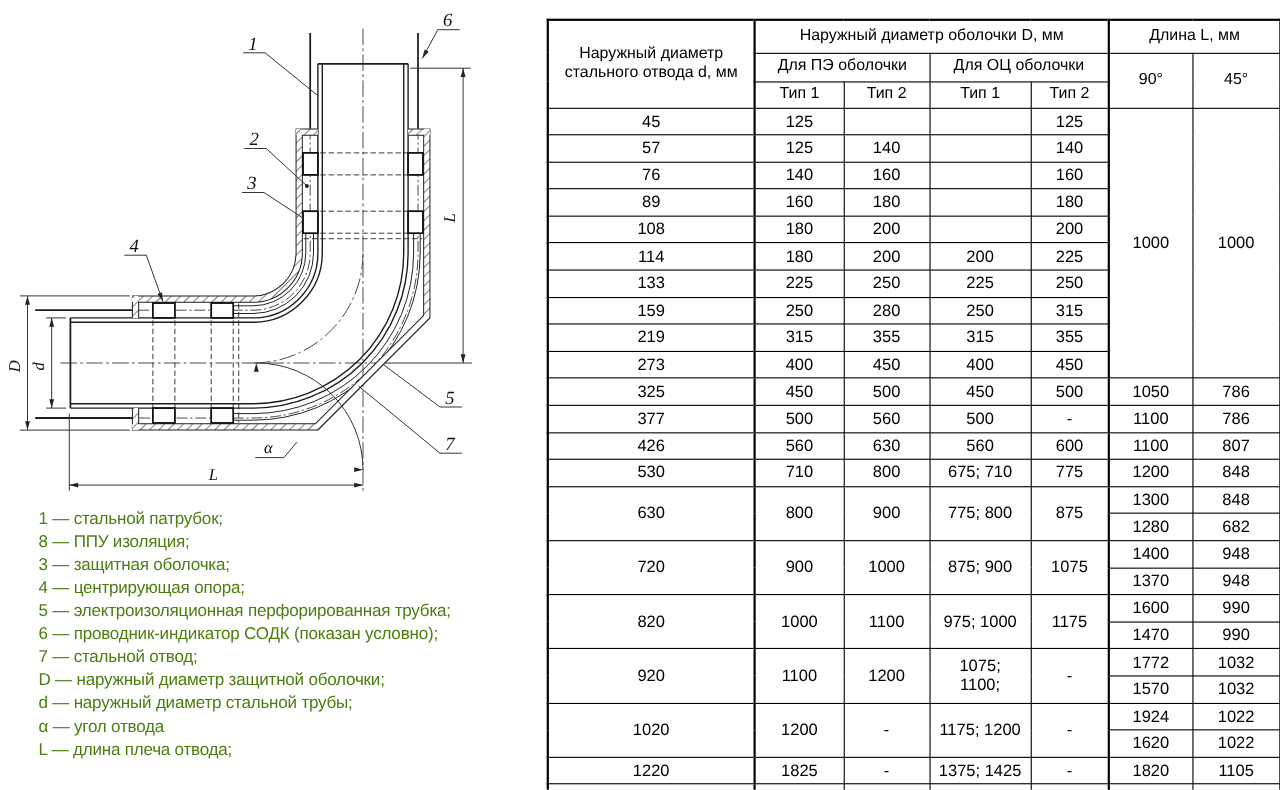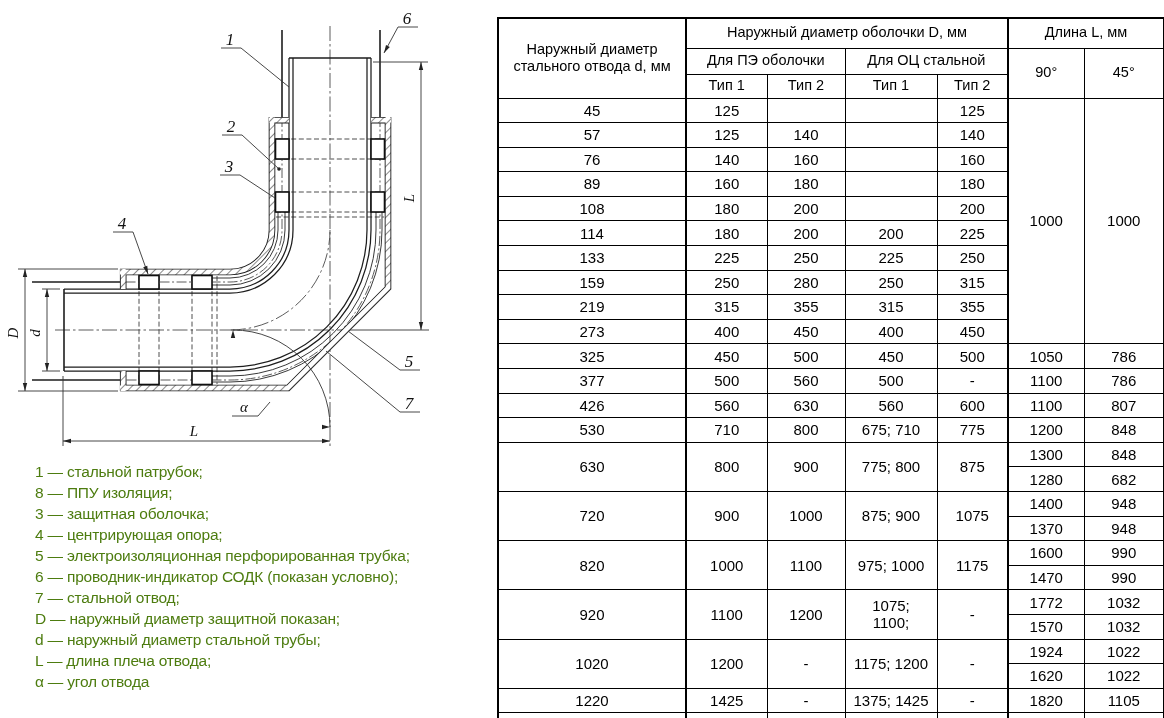--- a/index.html
+++ b/index.html
@@ -173,45 +173,45 @@
   </svg>
 
   <div class="legend">
     <div class="legend-line">1 — стальной патрубок;</div>
     <div class="legend-line">8 — ППУ изоляция;</div>
     <div class="legend-line">3 — защитная оболочка;</div>
     <div class="legend-line">4 — центрирующая опора;</div>
     <div class="legend-line">5 — электроизоляционная перфорированная трубка;</div>
     <div class="legend-line">6 — проводник-индикатор СОДК (показан условно);</div>
     <div class="legend-line">7 — стальной отвод;</div>
-    <div class="legend-line">D — наружный диаметр защитной показан;</div>
+    <div class="legend-line">D — наружный диаметр защитной оболочки;</div>
     <div class="legend-line">d — наружный диаметр стальной трубы;</div>
+    <div class="legend-line">α — угол отвода</div>
     <div class="legend-line">L — длина плеча отвода;</div>
-    <div class="legend-line">α — угол отвода</div>
   </div>
 
   <table class="dim-table">
     <colgroup>
       <col style="width:188px">
         <col style="width:81px">
         <col style="width:78px">
       <col style="width:92px">
         <col style="width:71px">
         <col style="width:76px">
         <col style="width:80px">
     </colgroup>
     <thead>
       <tr class="h1">
         <th class="th-d" rowspan="3">Наружный диаметр стального отвода d, мм</th>
         <th colspan="4">Наружный диаметр оболочки D, мм</th>
         <th class="th-lgroup" colspan="2">Длина L, мм</th>
       </tr>
       <tr class="h2">
         <th colspan="2">Для ПЭ оболочки</th>
-        <th colspan="2">Для ОЦ стальной</th>
+        <th colspan="2">Для ОЦ оболочки</th>
         <th class="th-l90" rowspan="2">90°</th>
         <th rowspan="2">45°</th>
       </tr>
       <tr class="h3">
         <th>Тип 1</th>
         <th>Тип 2</th>
         <th>Тип 1</th>
         <th>Тип 2</th>
       </tr>
     </thead>
@@ -385,21 +385,21 @@
           <td class="col-c3" rowspan="2">-</td>
           <td class="col-l90">1924</td>
           <td class="col-l45">1022</td>
         </tr>
         <tr>
           <td class="col-l90">1620</td>
           <td class="col-l45">1022</td>
         </tr>
         <tr>
           <td class="col-d">1220</td>
-          <td class="col-c0">1425</td>
+          <td class="col-c0">1825</td>
           <td class="col-c1">-</td>
           <td class="col-c2">1375; 1425</td>
           <td class="col-c3">-</td>
           <td class="col-l90">1820</td>
           <td class="col-l45">1105</td>
         </tr>
         <tr>
           <td class="col-d">1420</td>
           <td class="col-c0">1600</td>
           <td class="col-c1">-</td>

